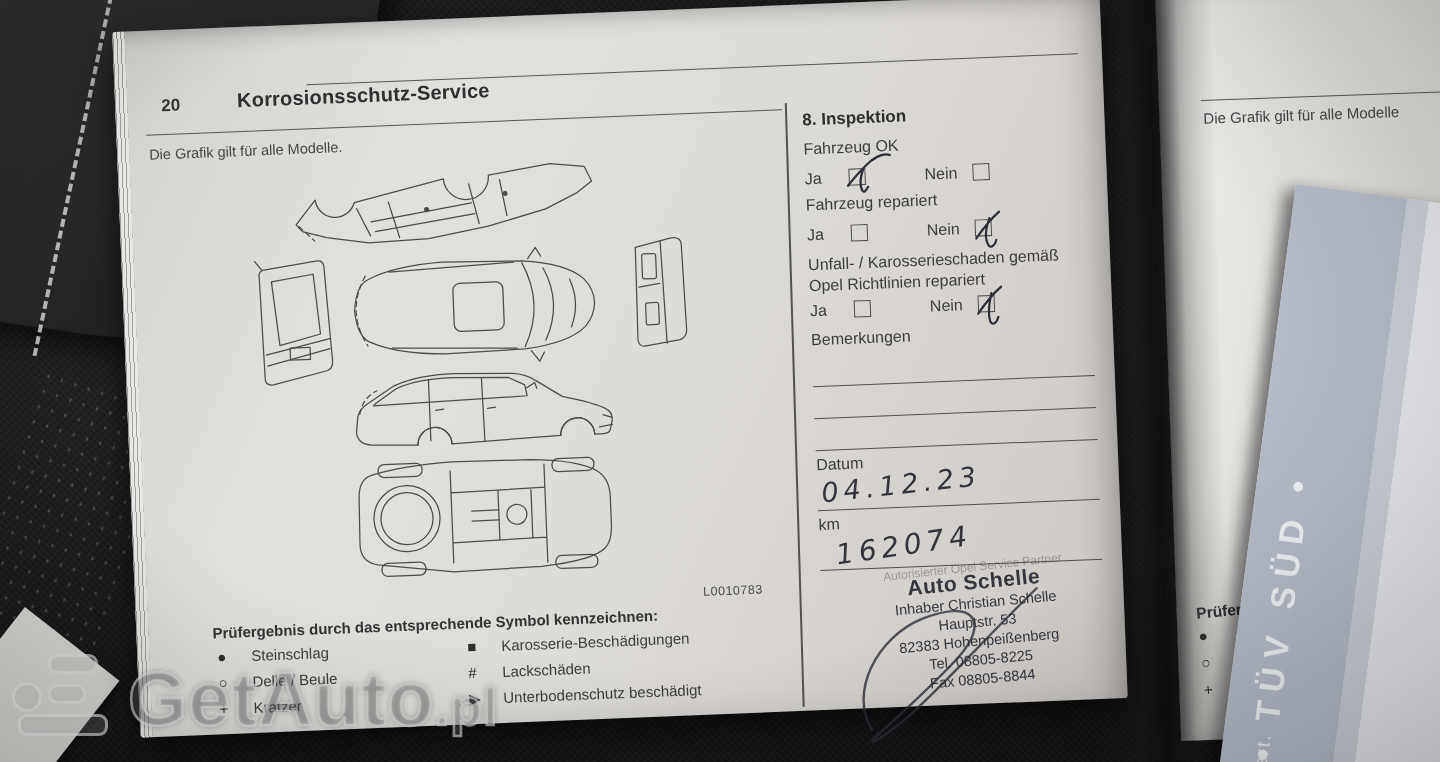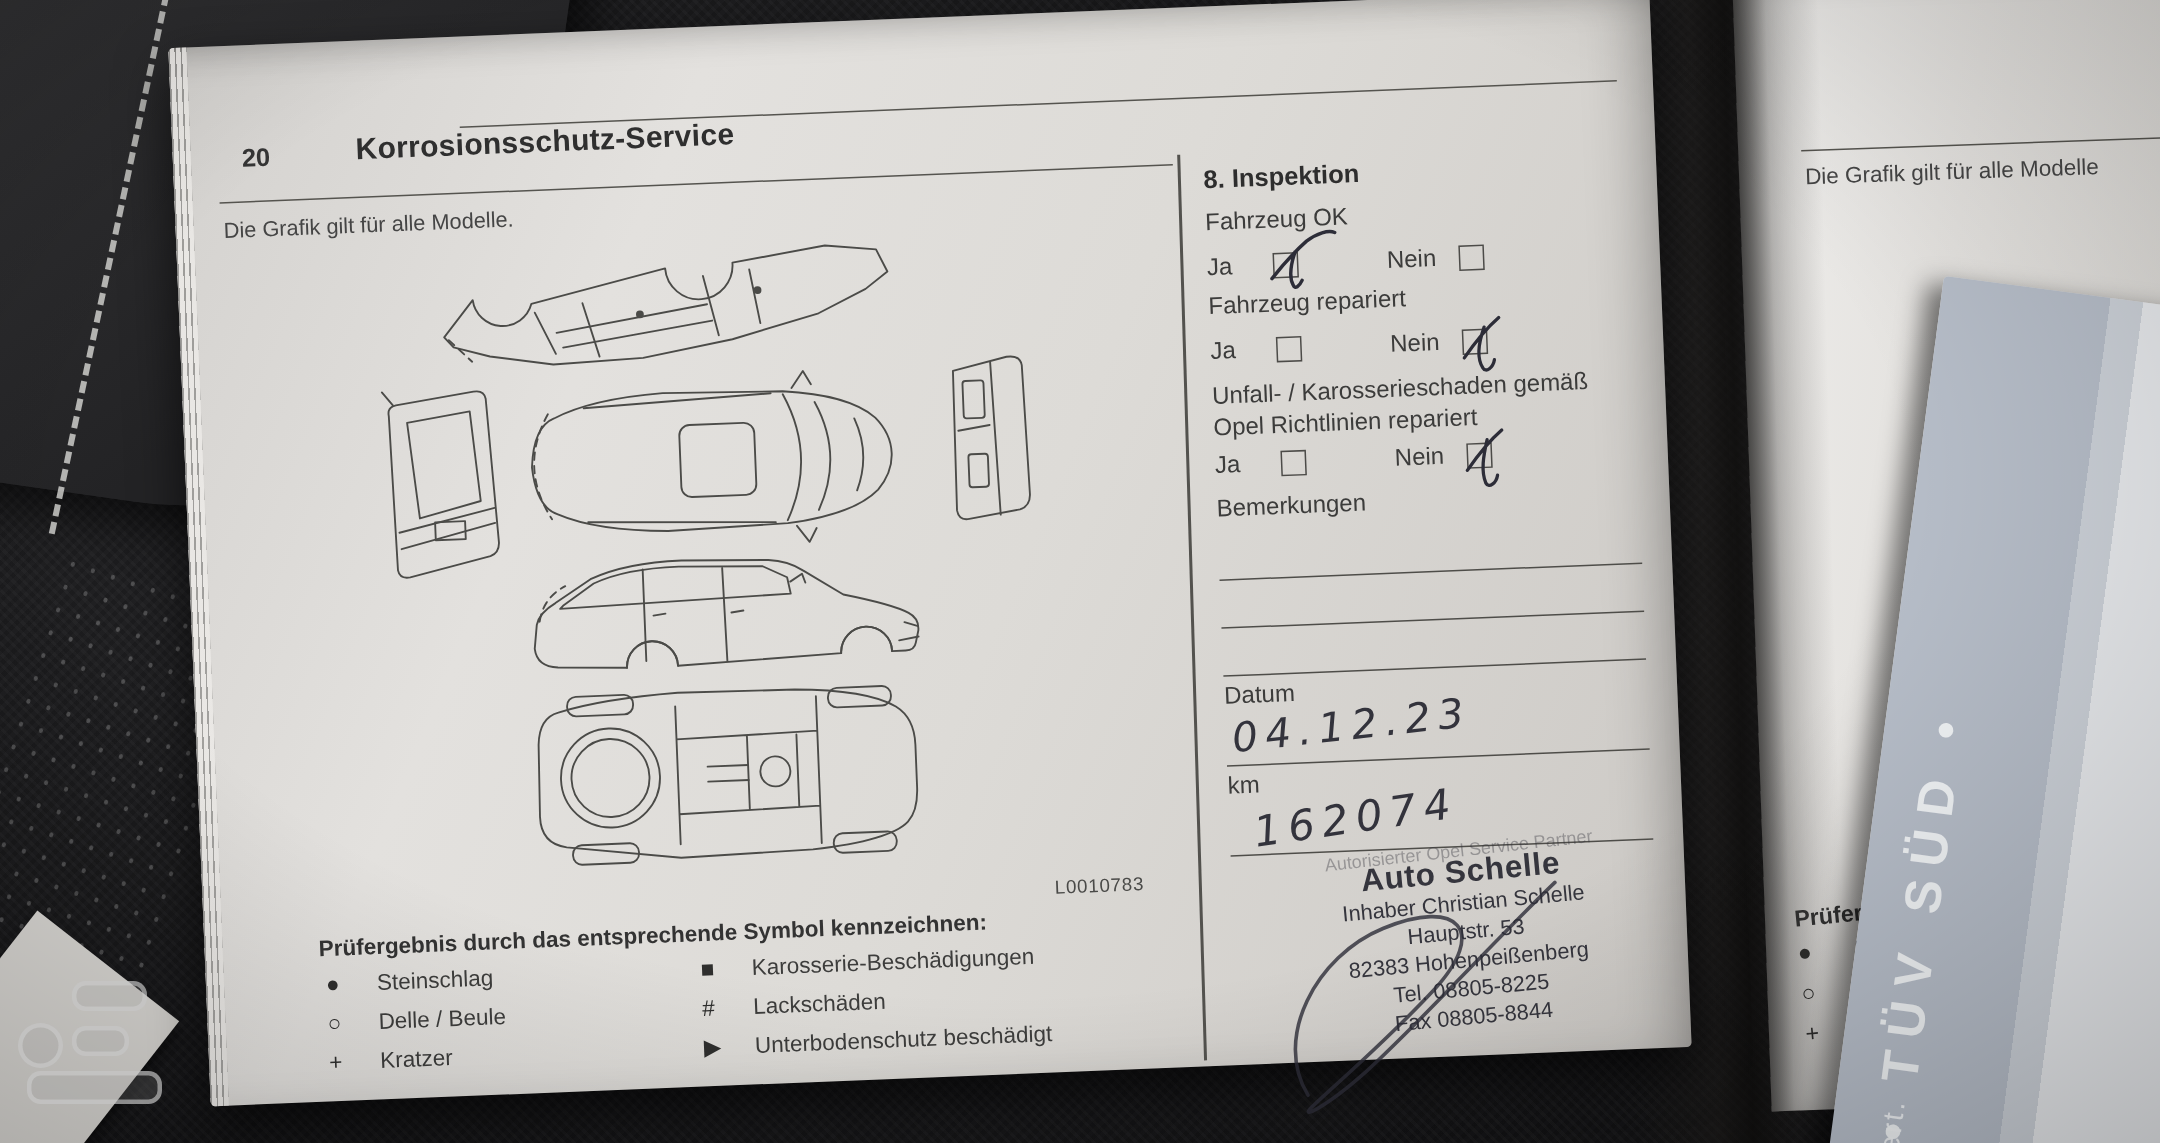--- a/index.html
+++ b/index.html
@@ -342,13 +342,14 @@
 
 <div class="vignette"></div>
 
 <div class="watermark">
   <div class="wm-icon">
     <div class="wm-shape" style="left:38px;top:8px;width:44px;height:14px;"></div>
     <div class="wm-shape wm-circle" style="left:2px;top:36px;width:24px;height:24px;"></div>
     <div class="wm-shape" style="left:38px;top:38px;width:32px;height:14px;"></div>
     <div class="wm-shape" style="left:8px;top:68px;width:84px;height:16px;"></div>
   </div>
+  <div class="wm-text"><span>GetAuto</span><span class="wm-suffix">.pl</span></div>
 </div>
 
 </body></html>

